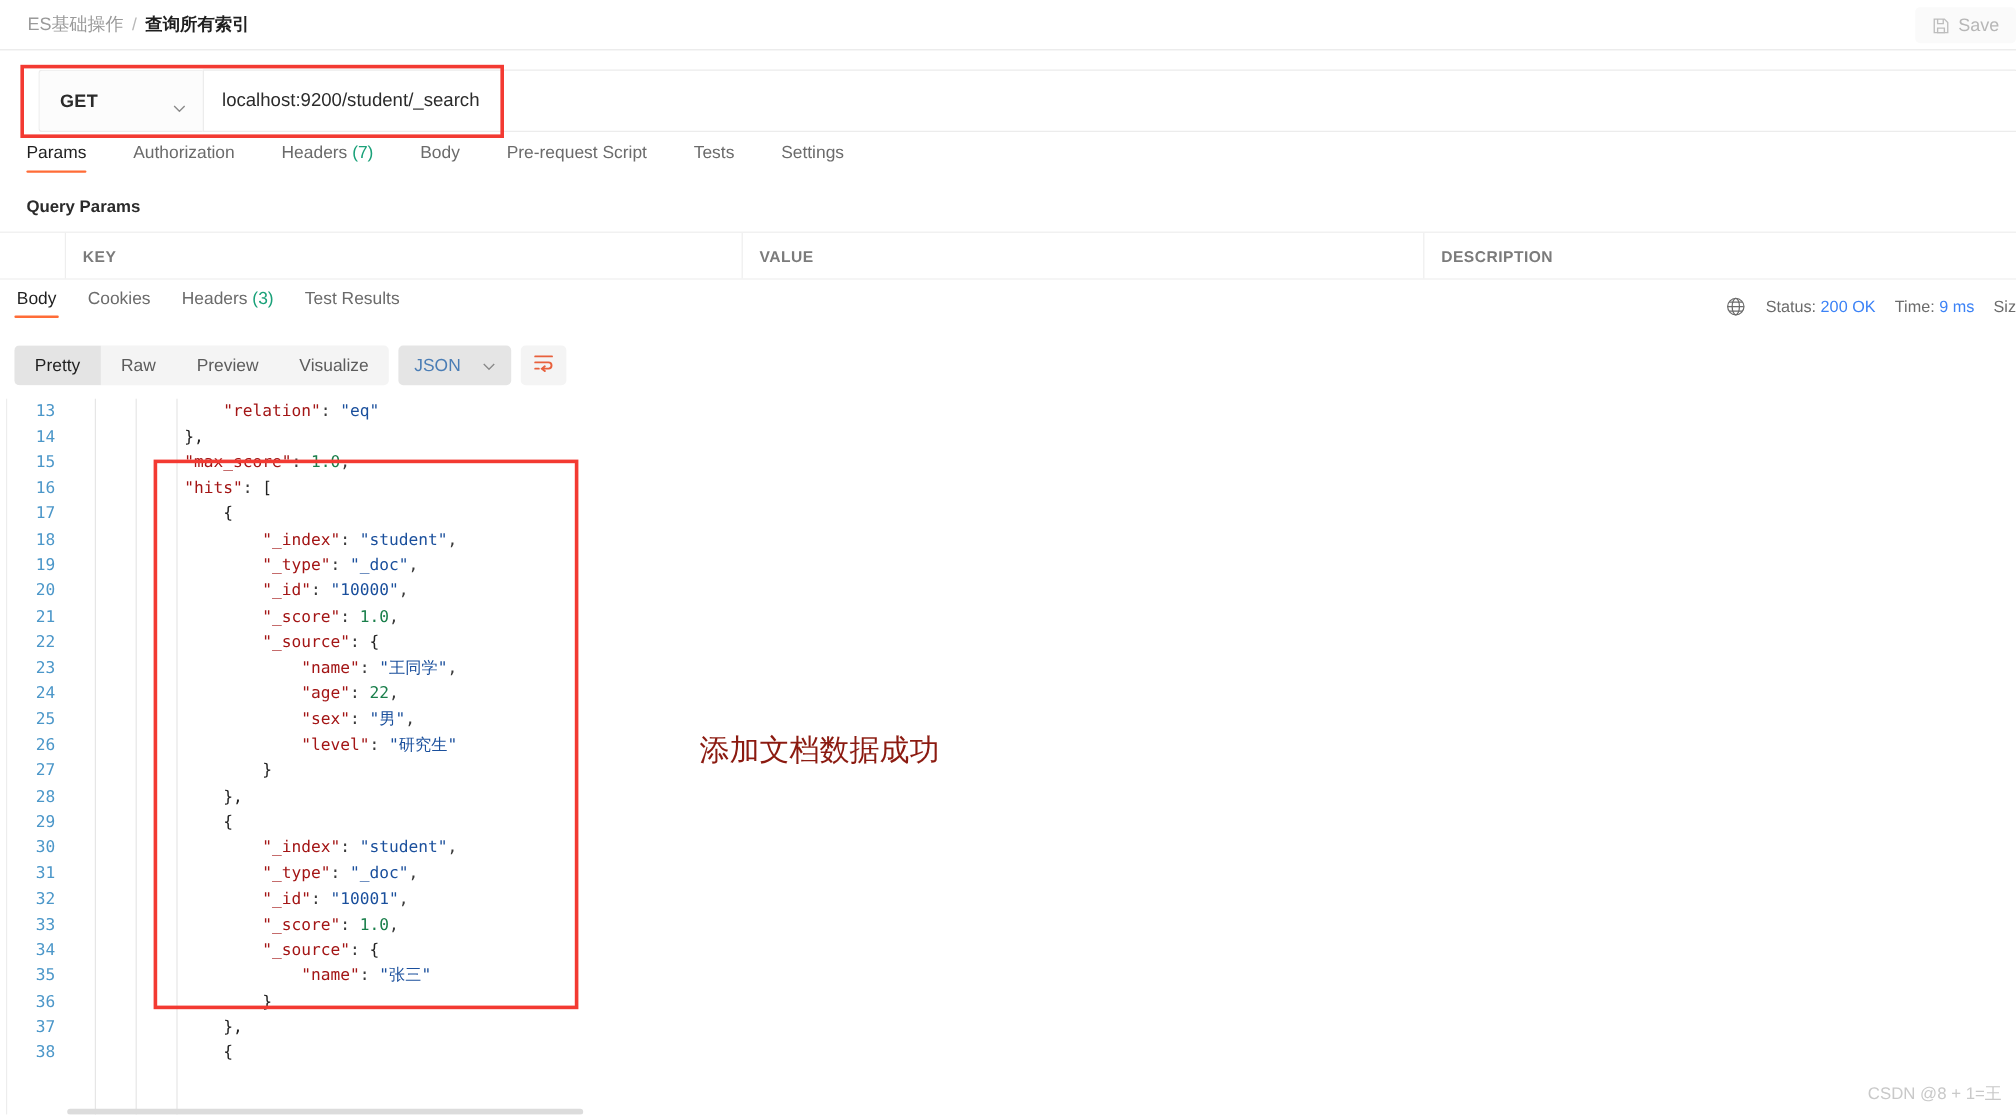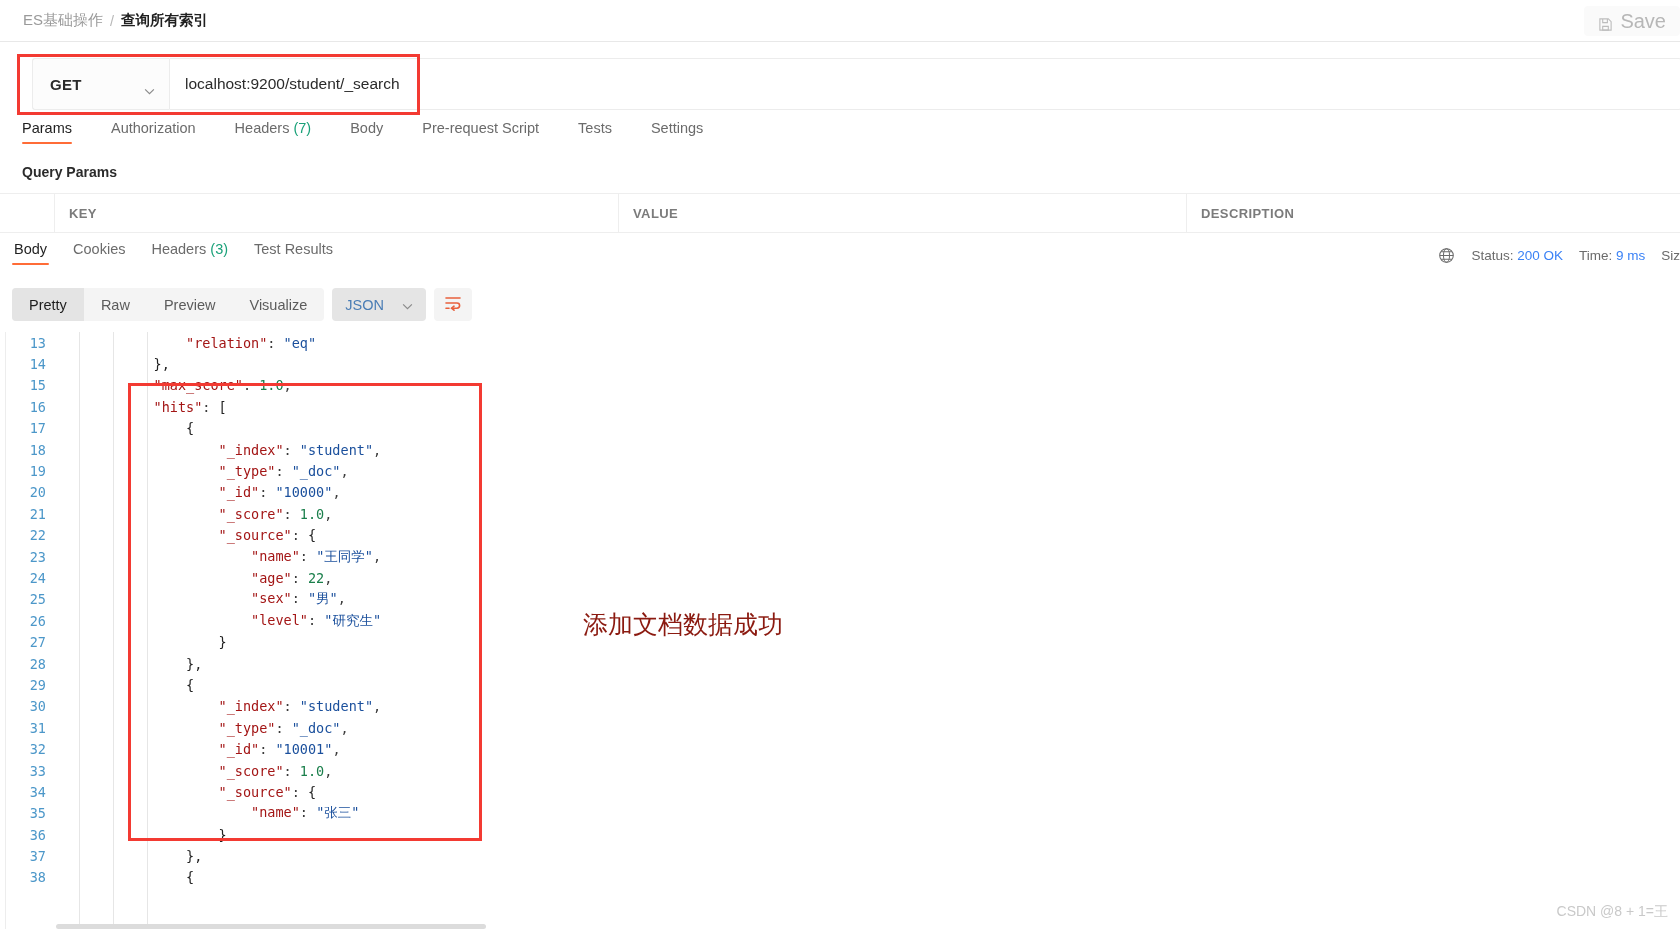--- a/index.html
+++ b/index.html
@@ -18,21 +18,21 @@
     display: flex; align-items: center;
   }
   .crumbs { display: flex; align-items: center; gap: 7px; padding-left: 23px; }
   .crumb-collection { font-size: 15px; color: #9a9a9a; }
   .crumb-sep { font-size: 14.5px; color: #b8b8b8; }
   .crumb-request { font-size: 14.5px; color: #1f1f1f; font-weight: bold; }
   .save-btn {
     position: absolute; right: 0px; top: 6px;
     height: 30px; display: flex; align-items: center; gap: 7px;
     padding: 0 14px; background: #fafafa; border-radius: 4px;
-    color: #b7b7b7; font-size: 20px; cursor: pointer;
+    color: #b7b7b7; font-size: 15px; cursor: pointer;
   }
   .save-icon { width: 15px; height: 15px; display: block; }
 
   
   .urlrow {
     position: absolute; left: 32px; top: 58px; width: 1650px; height: 52px;
     display: flex; align-items: stretch;
   }
   .method-box {
     width: 137px; background: #fcfcfc; border: 1px solid #ececec;

